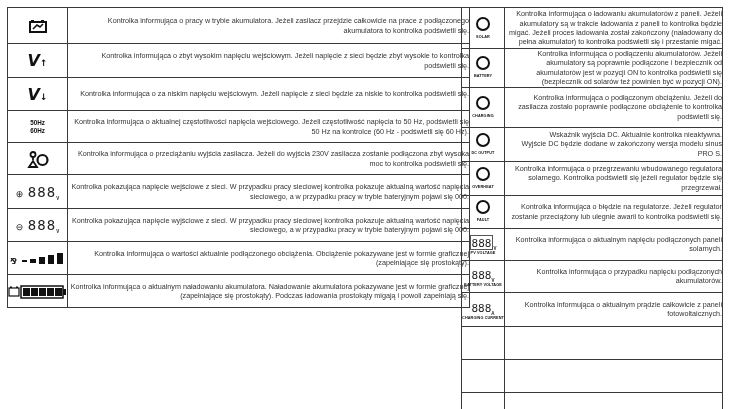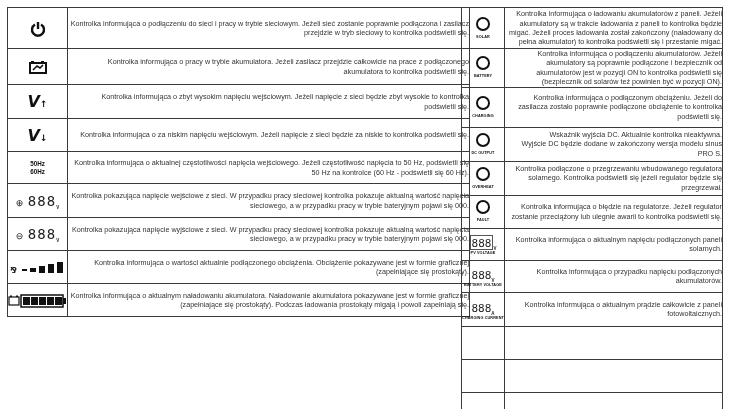--- a/index.html
+++ b/index.html
@@ -24,29 +24,20 @@
 </style>
 </head>
 <body>
 
 <table class="tbl" id="left">
   <colgroup>
       <col style="width:60px">
       <col style="width:402px">
     </colgroup>
   <tbody>
-      <tr style="height:41px">
-    <td class="icon-cell">
-      <svg class="ic" width="16" height="16" viewBox="0 0 16 16">
-        <path d="M5 3.5 A6 6 0 1 0 11 3.5" fill="none" stroke="#111" stroke-width="2.4"></path>
-        <line x1="8" y1="1" x2="8" y2="8" stroke="#111" stroke-width="2.4"></line>
-      </svg>
-    </td>
-    <td class="txt">Kontrolka informująca o podłączeniu do sieci i pracy w trybie sieciowym. Jeżeli sieć zostanie poprawnie podłączona i zasilacz przejdzie w tryb sieciowy to kontrolka podświetli się.</td>
-  </tr>
   <tr style="height:36px">
     <td class="icon-cell">
       <svg class="ic" width="18" height="14" viewBox="0 0 18 14">
         <rect x="2" y="1" width="3" height="2" fill="#111"></rect>
             <rect x="12" y="1" width="3" height="2" fill="#111"></rect>
         <rect x="1" y="3" width="16" height="10" fill="none" stroke="#111" stroke-width="2"></rect>
         <path d="M4 10 L8 6 L11 8 L14 5" fill="none" stroke="#111" stroke-width="1.6"></path>
       </svg>
     </td>
     <td class="txt">Kontrolka informująca o pracy w trybie akumulatora. Jeżeli zasilacz przejdzie całkowicie na prace z podłączonego akumulatora to kontrolka podświetli się.</td>
@@ -64,20 +55,30 @@
     <td class="txt">Kontrolka informująca o za niskim napięciu wejściowym. Jeżeli napięcie z sieci będzie za niskie to kontrolka podświetli się.</td>
   </tr>
   <tr style="height:32px">
     <td class="icon-cell">
       <div>
         <div class="hz">50Hz</div>
         <div class="hz">60Hz</div>
       </div>
     </td>
     <td class="txt">Kontrolka informująca o aktualnej częstotliwości napięcia wejściowego. Jeżeli częstotliwość napięcia to 50 Hz, podświetli się 50 Hz na kontrolce (60 Hz - podświetli się 60 Hz).</td>
+  </tr>
+  <tr style="height:32px">
+    <td class="icon-cell">
+      <svg class="ic" width="22" height="17" viewBox="0 0 22 17">
+        <circle cx="6" cy="3.5" r="2.5" fill="none" stroke="#111" stroke-width="1.8"></circle>
+        <path d="M6 6 L6 9 M2 16 L6 10 L10 16 Z" fill="none" stroke="#111" stroke-width="1.8"></path>
+        <circle cx="15.5" cy="9" r="5" fill="none" stroke="#111" stroke-width="2.2"></circle>
+      </svg>
+    </td>
+    <td class="txt">Kontrolka informująca o przeciążaniu wyjścia zasilacza. Jeżeli do wyjścia 230V zasilacza zostanie podłączona zbyt wysoka moc to kontrolka podświetli się.</td>
   </tr>
   <tr style="height:34px">
     <td class="icon-cell">
       <span style="white-space:nowrap;">
         <span style="font-size:9px;">⊕</span>
         <span class="seg">888</span><span class="unit">V</span>
       </span>
     </td>
     <td class="txt">Kontrolka pokazująca napięcie wejściowe z sieci. W przypadku pracy sieciowej kontrolka pokazuje aktualną wartość napięcia sieciowego, a w przypadku pracy w trybie bateryjnym pojawi się 000.</td>
   </tr>
@@ -143,21 +144,21 @@
   </tr>
   <tr style="height:34px">
     <td class="icon-cell"><span class="ring"></span><span class="lbl-small">DC OUTPUT</span></td>
     <td class="txt">
       <div>Wskaźnik wyjścia DC. Aktualnie kontrolka nieaktywna.</div>
       <div style="padding-left:2px">Wyjście DC będzie dodane w zakończony wersja modelu sinus PRO S.</div>
     </td>
   </tr>
   <tr style="height:34px">
     <td class="icon-cell"><span class="ring"></span><span class="lbl-small">OVERHEAT</span></td>
-    <td class="txt">Kontrolka podłączone o przegrzewaniu wbudowanego regulatora solarnego. Kontrolka podświetli się jeżeli regulator będzie się przegrzewał.</td>
+    <td class="txt">Kontrolka informująca o przegrzewaniu wbudowanego regulatora solarnego. Kontrolka podświetli się jeżeli regulator będzie się przegrzewał.</td>
   </tr>
   <tr style="height:33px">
     <td class="icon-cell"><span class="ring"></span><span class="lbl-small">FAULT</span></td>
     <td class="txt">Kontrolka informująca o błędzie na regulatorze. Jeżeli regulator zostanie przeciążony lub ulegnie awarii to kontrolka podświetli się.</td>
   </tr>
   <tr style="height:32px">
     <td class="icon-cell">
       <span class="lcd-box"><span class="seg-sm">888</span></span><span class="unit">V</span>
       <span class="lbl-small">PV VOLTAGE</span>
     </td>

